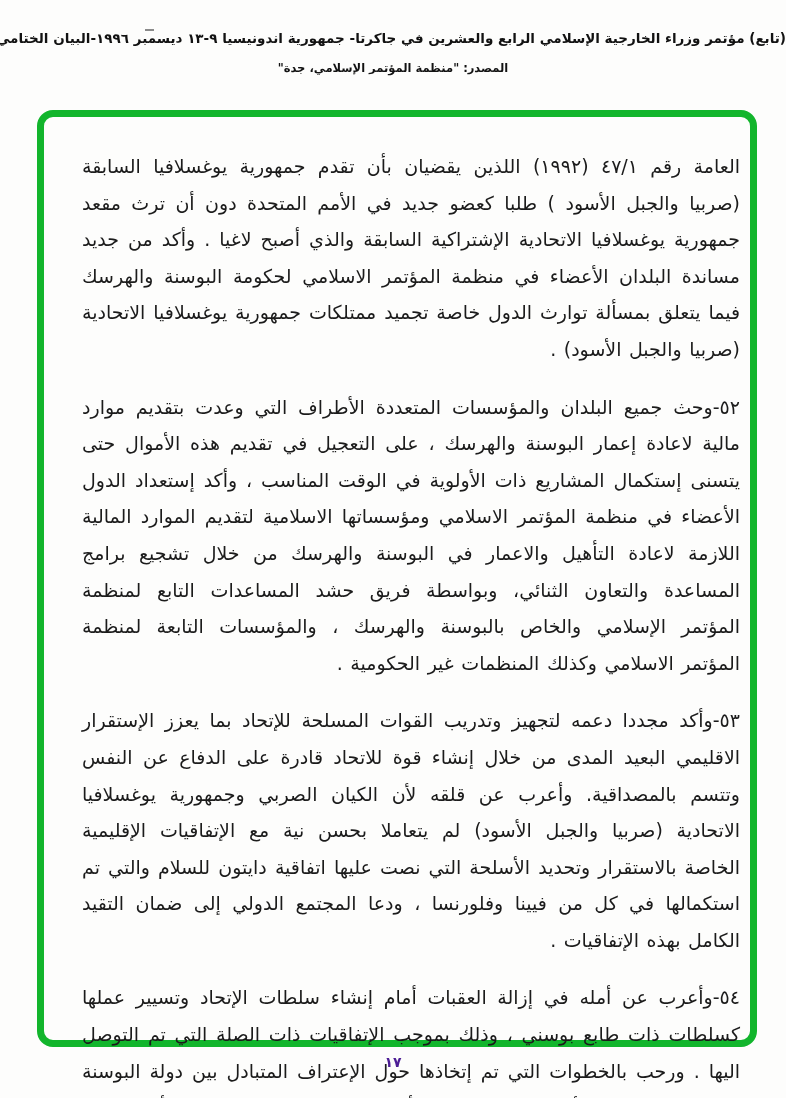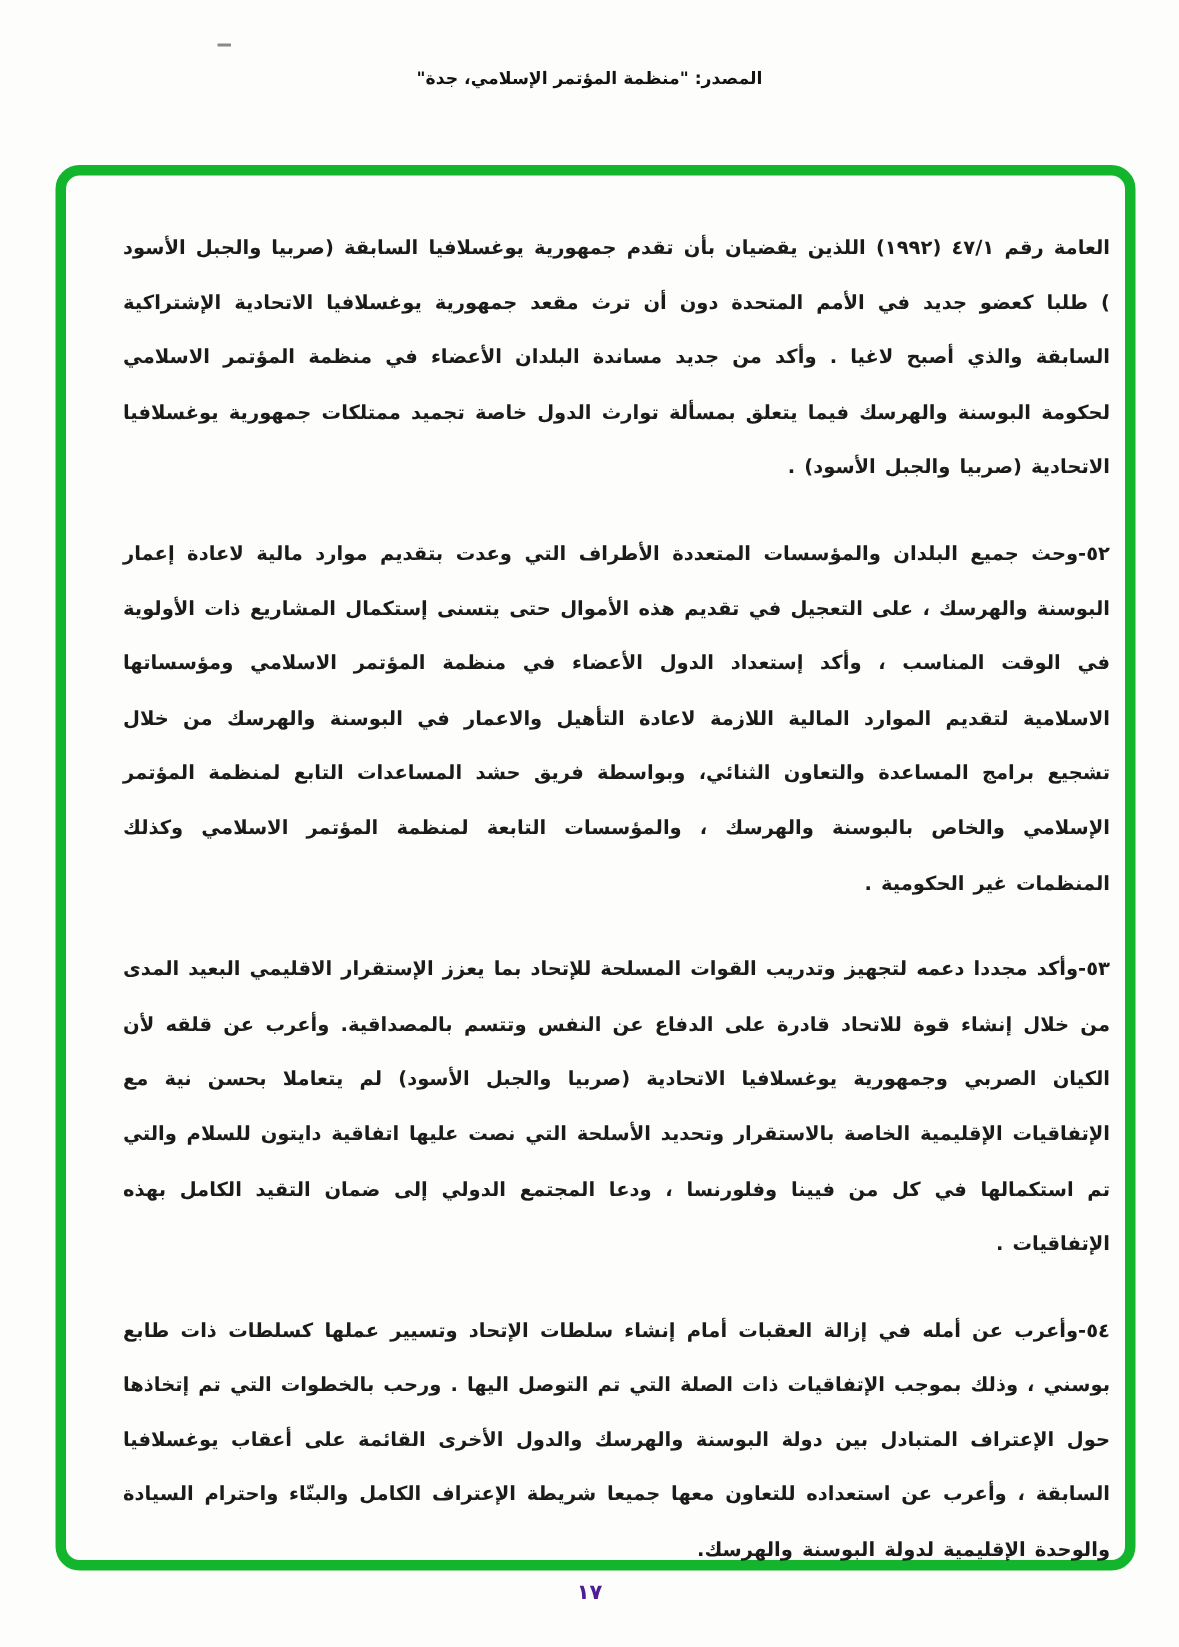--- a/index.html
+++ b/index.html
@@ -30,36 +30,37 @@
     position:absolute; left:37px; top:110px; width:720px; height:937px;
     border:7px solid #12b52c; border-radius:16px;
     background:transparent;
   }
   .doc {
     position:absolute; left:82px; top:148px; width:658px;
     direction:rtl; unicode-bidi:embed;
   }
   .para {
     text-align:justify;
-    font-size:13px; font-weight:bold;
+    font-size:19px; font-weight:normal;
     line-height:36.6px;
     margin-bottom:21px;
     color:#1b1b1b;
     word-spacing:1.5px;
   }
   .pnum { }
   .pageno {
     position:absolute; top:1054px; left:0; width:786px;
     text-align:center; font-size:14px; font-weight:bold; color:#4c1d95;
   }
 </style>
 </head>
 <body>
 
 <div class="header">
+  <div class="header-line1">(تابع) مؤتمر وزراء الخارجية الإسلامي الرابع والعشرين في جاكرتا- جمهورية اندونيسيا ٩-١٣ ديسمبر ١٩٩٦-البيان الختامي</div>
   <div class="header-line2">المصدر: "منظمة المؤتمر الإسلامي، جدة"</div>
 </div>
 
 <div class="stray-dash"></div>
 
 <div class="frame" style="border-color: rgb(18, 181, 44);"></div>
 
 <div class="doc" style="color: rgb(27, 27, 27);">
     <p class="para">العامة رقم ٤٧/١ (١٩٩٢) اللذين يقضيان بأن تقدم جمهورية يوغسلافيا السابقة (صربيا والجبل الأسود ) طلبا كعضو جديد في الأمم المتحدة دون أن ترث مقعد جمهورية يوغسلافيا الاتحادية الإشتراكية السابقة والذي أصبح لاغيا . وأكد من جديد مساندة البلدان الأعضاء في منظمة المؤتمر الاسلامي لحكومة البوسنة والهرسك فيما يتعلق بمسألة توارث الدول خاصة تجميد ممتلكات جمهورية يوغسلافيا الاتحادية (صربيا والجبل الأسود) .</p>
     <p class="para"><span class="pnum">٥٢-</span>وحث جميع البلدان والمؤسسات المتعددة الأطراف التي وعدت بتقديم موارد مالية لاعادة إعمار البوسنة والهرسك ، على التعجيل في تقديم هذه الأموال حتى يتسنى إستكمال المشاريع ذات الأولوية في الوقت المناسب ، وأكد إستعداد الدول الأعضاء في منظمة المؤتمر الاسلامي ومؤسساتها الاسلامية لتقديم الموارد المالية اللازمة لاعادة التأهيل والاعمار في البوسنة والهرسك من خلال تشجيع برامج المساعدة والتعاون الثنائي، وبواسطة فريق حشد المساعدات التابع لمنظمة المؤتمر الإسلامي والخاص بالبوسنة والهرسك ، والمؤسسات التابعة لمنظمة المؤتمر الاسلامي وكذلك المنظمات غير الحكومية .</p>

